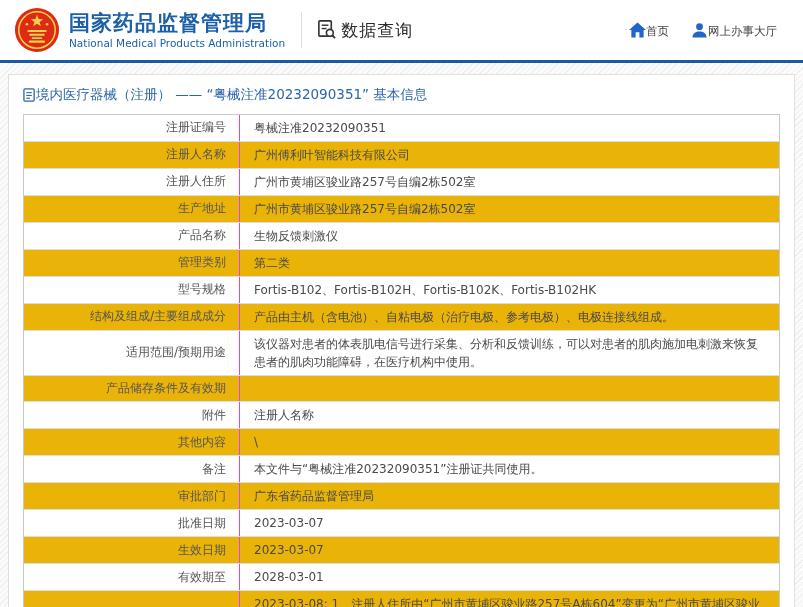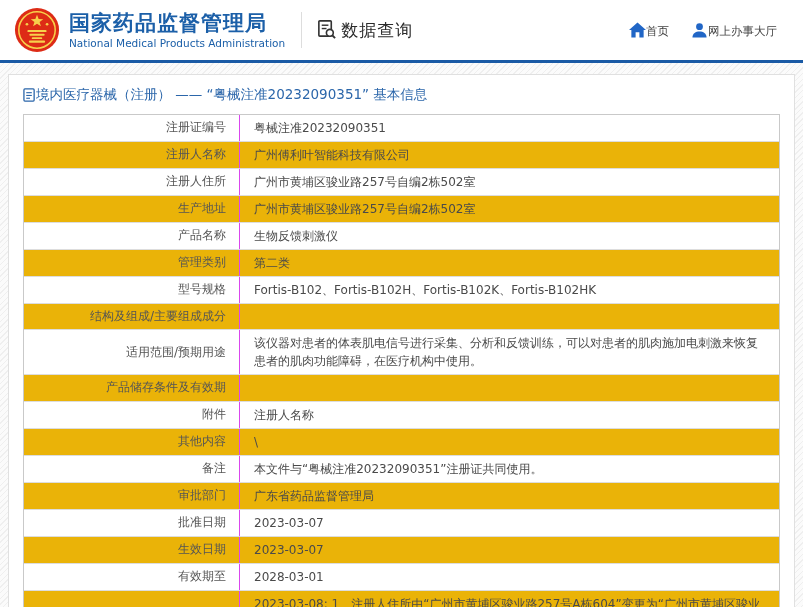--- a/index.html
+++ b/index.html
@@ -159,20 +159,21 @@
       <div class="t-row">
         <div class="t-label">
           <span>型号规格</span>
         </div>
         <div class="t-value">Fortis-B102、Fortis-B102H、Fortis-B102K、Fortis-B102HK</div>
       </div>
       <div class="t-row alt">
         <div class="t-label">
           <span>结构及组成/主要组成成分</span>
         </div>
+        <div class="t-value">产品由主机（含电池）、自粘电极（治疗电极、参考电极）、电极连接线组成。</div>
       </div>
       <div class="t-row">
         <div class="t-label">
           <span>适用范围/预期用途</span>
         </div>
         <div class="t-value">该仪器对患者的体表肌电信号进行采集、分析和反馈训练，可以对患者的肌肉施加电刺激来恢复患者的肌肉功能障碍，在医疗机构中使用。</div>
       </div>
       <div class="t-row alt">
         <div class="t-label">
           <span>产品储存条件及有效期</span>

